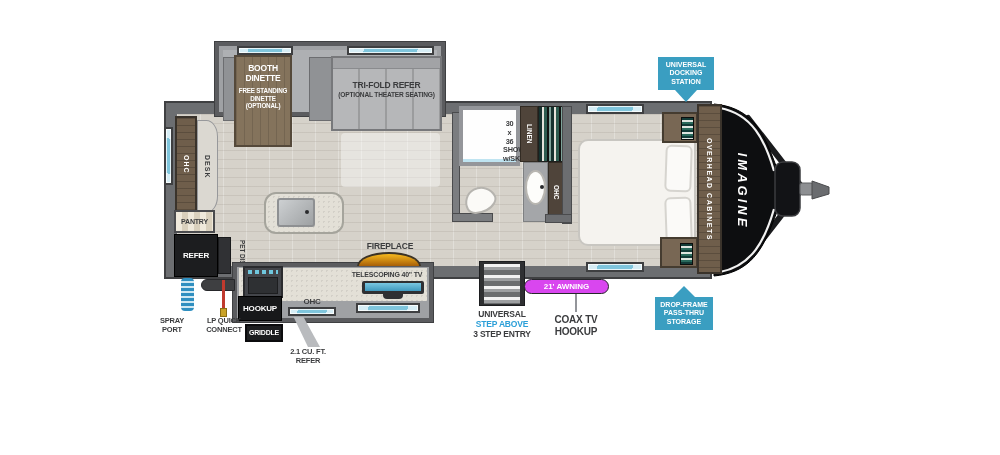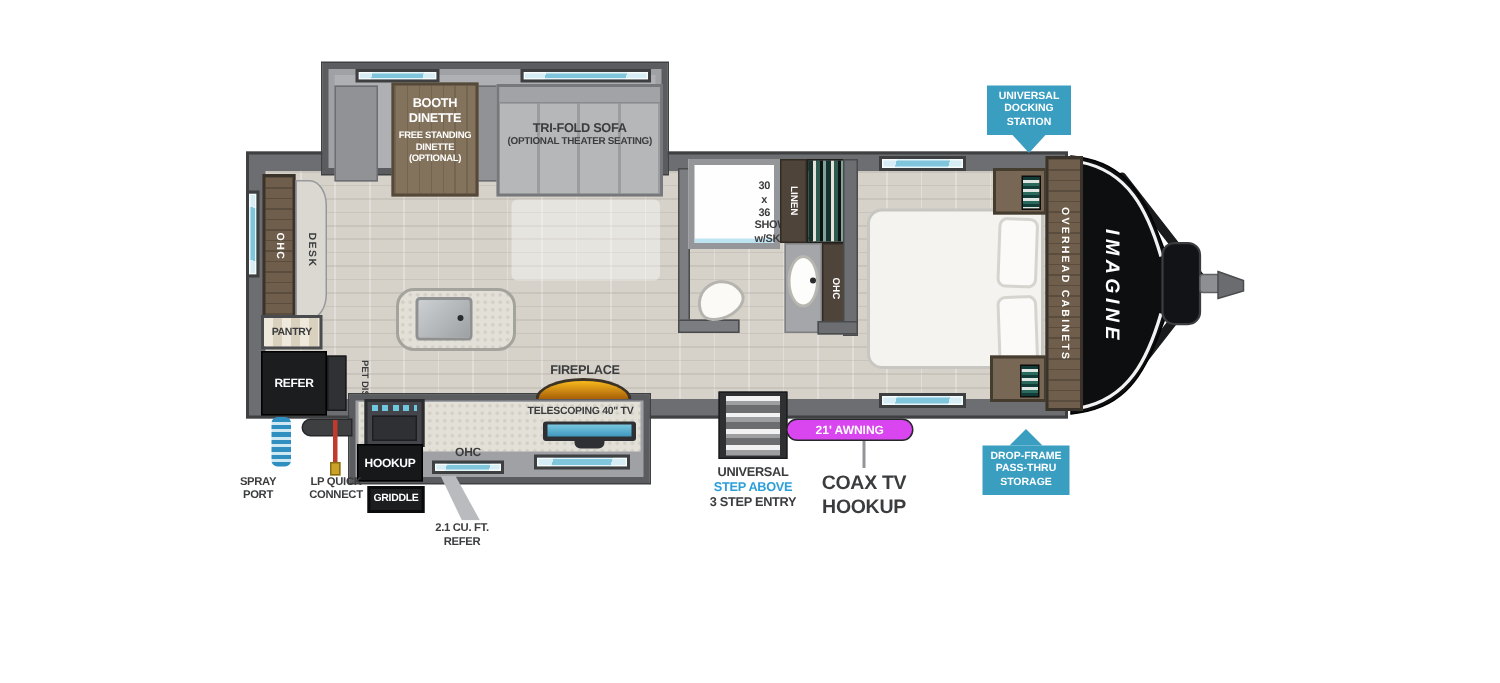--- a/index.html
+++ b/index.html
@@ -50,33 +50,33 @@
     <polygon points="812,181 829,187 829,194 812,199" fill="#6a6c6f" stroke="#4a4b4d"></polygon>
     <text x="741" y="191" transform="rotate(90 741 191)" text-anchor="middle" dominant-baseline="middle" fill="#ffffff" font-size="13" font-style="italic" letter-spacing="3" font-family="Liberation Sans, sans-serif" font-weight="bold">IMAGINE</text>
   </svg>
 
   <div class="abs slide" style="left:215px;top:42px;width:230px;height:74px;"></div>
   <div class="abs" style="left:223px;top:50px;width:214px;height:62px;background:#aeb0b3;"></div>
   <div class="abs win" style="left:237px;top:46px;width:56px;height:9px;"></div>
   <div class="abs win" style="left:347px;top:46px;width:87px;height:9px;"></div>
   <div class="abs" style="left:223px;top:57px;width:29px;height:64px;background:#909295;border:1px solid #6c6d70;"></div>
   <div class="abs" style="left:309px;top:57px;width:29px;height:64px;background:#909295;border:1px solid #6c6d70;"></div>
-  <div class="abs" style="left:261px;top:55px;width:58px;height:76px;background:#84735c;
+  <div class="abs" style="left:234px;top:55px;width:58px;height:92px;background:#84735c;
               background-image:repeating-linear-gradient(90deg,rgba(0,0,0,.12) 0 1px,transparent 1px 8px);
               border:2px solid #55493a;">
     <div class="lbl" style="color:#fff;font-size:8.5px;margin-top:6px;">BOOTH
 DINETTE</div>
     <div class="lbl" style="color:#fff;font-size:6.3px;margin-top:4px;">FREE STANDING
 DINETTE
 (OPTIONAL)</div>
   </div>
   <div class="abs" style="left:331px;top:56px;width:111px;height:75px;background:#b6b7b9;border:2px solid #77787b;
               background-image:repeating-linear-gradient(90deg,transparent 0 25px,rgba(0,0,0,.15) 25px 27px);">
     <div class="abs" style="left:0;top:0;width:107px;height:11px;background:#a2a3a6;border-bottom:1px solid #8a8b8e;"></div>
-    <div class="lbl" style="font-size:8.5px;margin-top:22px;">TRI-FOLD SOFA</div>
+    <div class="lbl" style="font-size:8.5px;margin-top:22px;">TRI-FOLD REFER</div>
     <div class="lbl" style="font-size:6.6px;margin-top:1px;">(OPTIONAL THEATER SEATING)</div>
   </div>
   <div class="abs" style="left:341px;top:133px;width:99px;height:54px;background:rgba(255,255,255,.4);border-radius:4px;"></div>
 
   <div class="abs winv" style="left:164px;top:127px;width:9px;height:58px;"></div>
   <div class="abs wood" style="left:175px;top:116px;width:22px;height:96px;">
     <div class="vtext" style="color:#fff;font-size:7px;width:100%;height:100%;display:flex;align-items:center;justify-content:center;">OHC</div>
   </div>
   <div class="abs" style="left:197px;top:120px;width:21px;height:93px;background:#dbd8d1;border:1.5px solid #97989b;
               border-radius:0 55% 55% 0 / 0 18% 18% 0;">
@@ -184,21 +184,21 @@
   </div>
   <div class="abs" style="left:524px;top:279px;width:85px;height:15px;background:#d946ef;border:1px solid #26272a;border-radius:8px;">
     <div class="lbl" style="color:#fff;font-size:8px;line-height:13px;letter-spacing:0;">21' AWNING</div>
   </div>
   <div class="abs" style="left:456px;top:309px;width:92px;">
     <div class="lbl" style="font-size:8.5px;">UNIVERSAL</div>
     <div class="lbl" style="font-size:8.5px;color:#2C9FD8;">STEP ABOVE</div>
     <div class="lbl" style="font-size:8.5px;">3 STEP ENTRY</div>
   </div>
   <div class="abs" style="left:575px;top:294px;width:2px;height:18px;background:#93959a;"></div>
-  <div class="abs lbl" style="left:544px;top:314px;width:64px;font-size:13px;">COAX TV
+  <div class="abs lbl" style="left:544px;top:314px;width:64px;font-size:10px;">COAX TV
 HOOKUP</div>
 
   <div class="abs" style="left:658px;top:57px;width:56px;z-index:6;">
     <div class="badge-box">UNIVERSAL
 DOCKING
 STATION</div>
     <div class="arrow-down"></div>
   </div>
   <div class="abs" style="left:655px;top:286px;width:58px;z-index:6;">
     <div class="arrow-up"></div>

